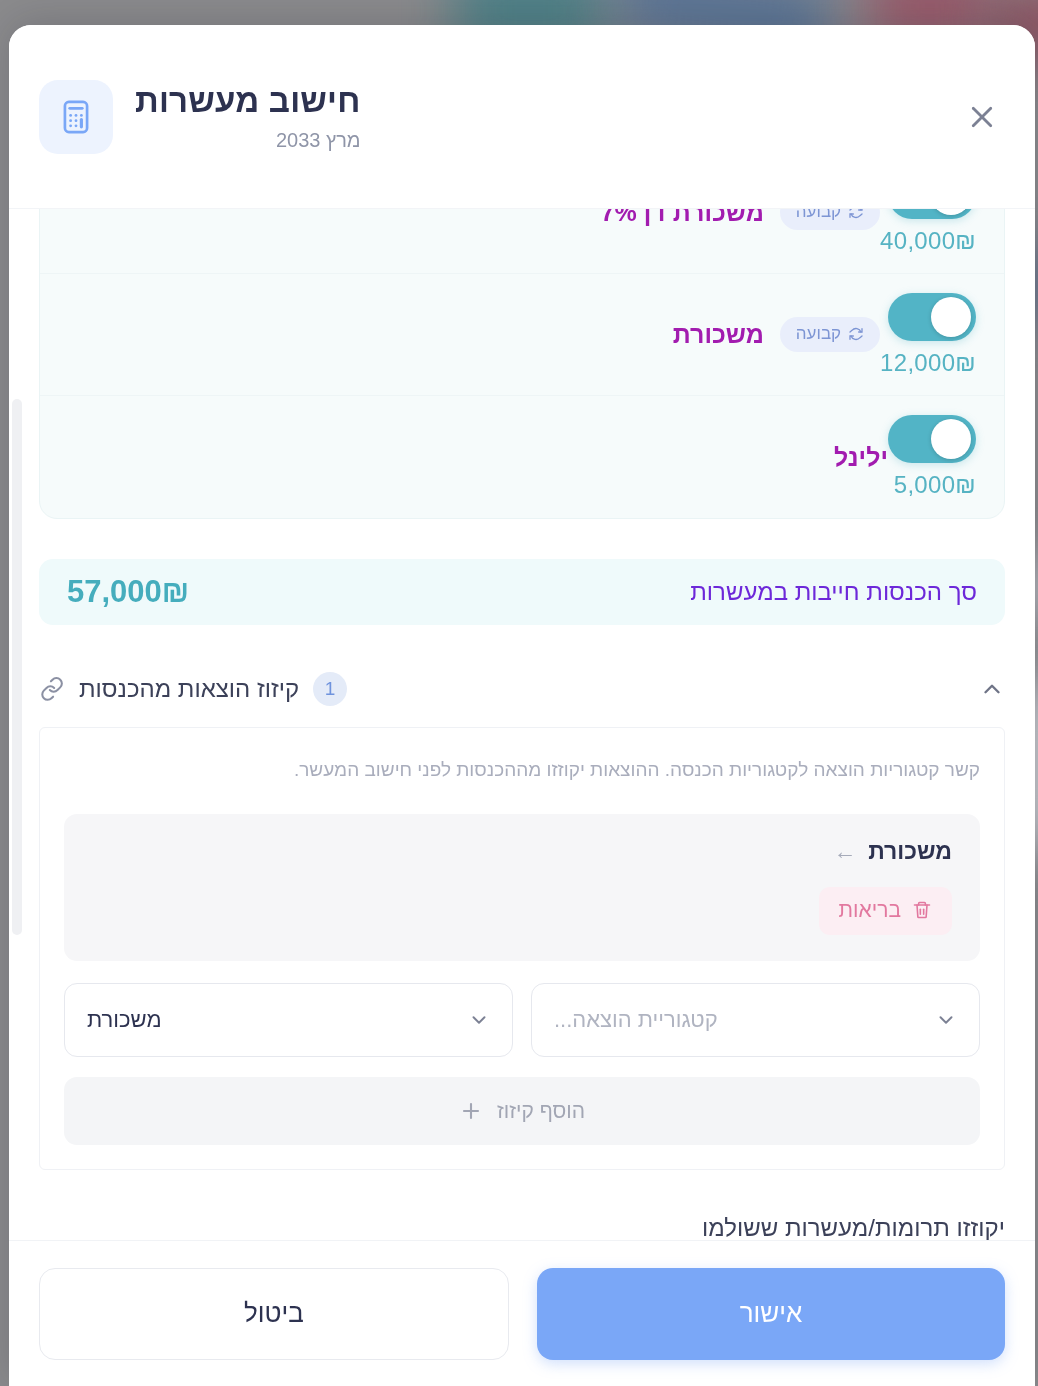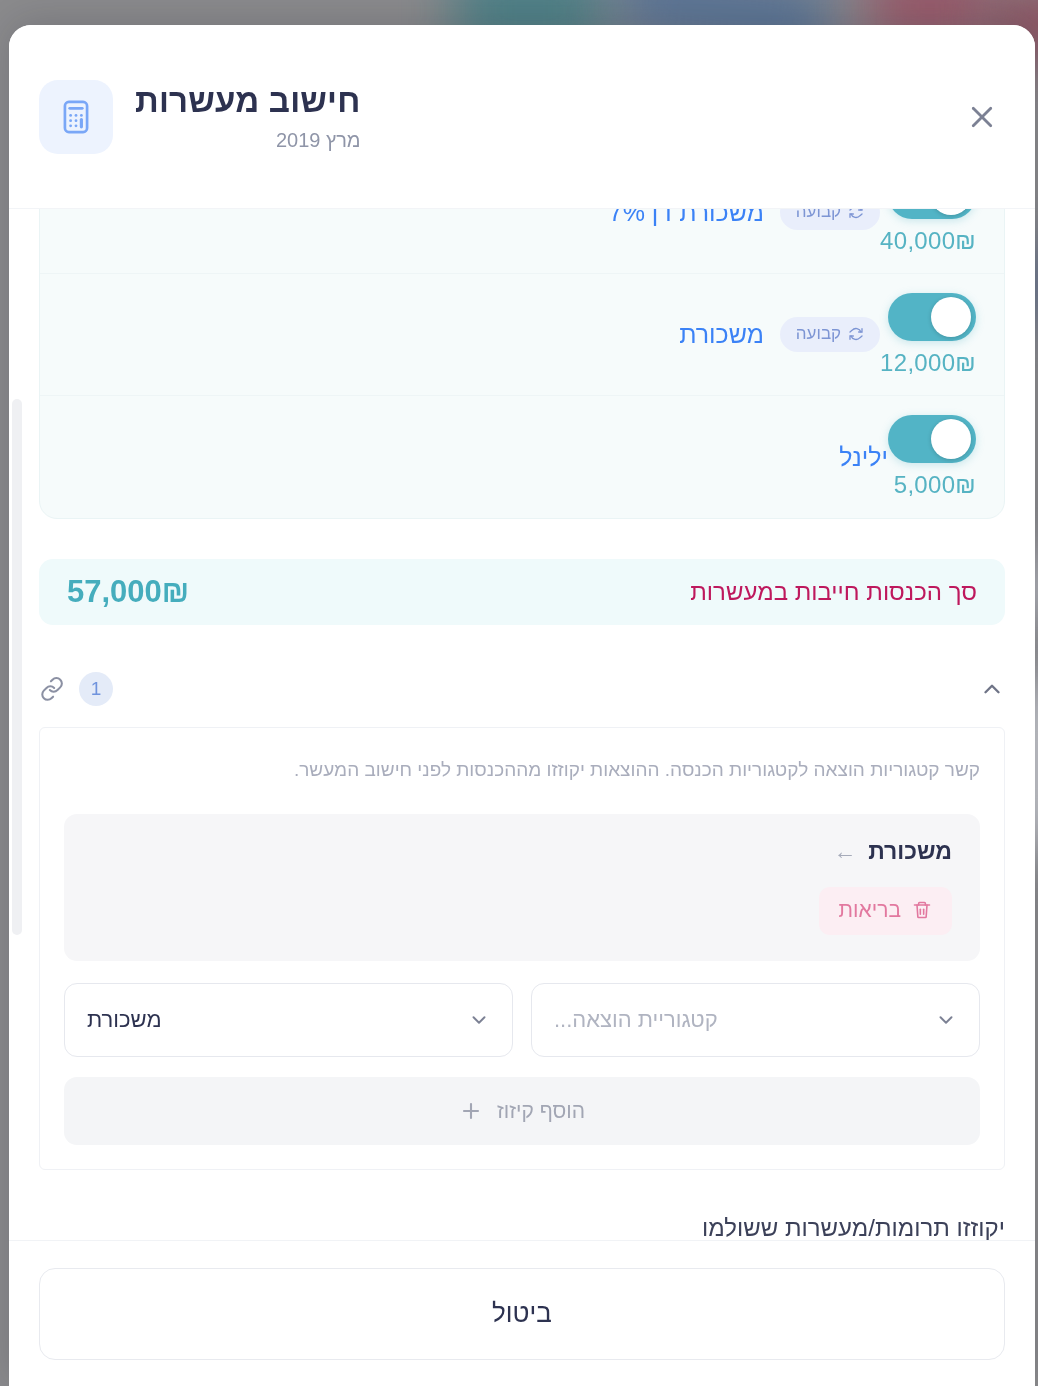--- a/index.html
+++ b/index.html
@@ -128,22 +128,22 @@
   .income-right {
     margin-right: 0;
     margin-left: auto;
     display: flex;
     align-items: center;
     gap: 16px;
     flex-direction: row;
   }
   .income-name {
     font-size: 25px;
-    font-weight: normal;
-    color: #3b82f6;
+    font-weight: bold;
+    color: #a21caf;
     white-space: nowrap;
   }
   .badge-fixed {
     background: #e9eefb;
     color: #7d95d4;
     font-size: 17px;
     border-radius: 999px;
     padding: 7px 16px 8px;
     display: inline-flex;
     align-items: center;
@@ -184,21 +184,21 @@
   #total-bar {
     margin-top: 40px;
     height: 66px;
     background: #effafb;
     border-radius: 14px;
     display: flex;
     align-items: center;
     justify-content: space-between;
     padding: 0 28px;
   }
-  #total-label { font-size: 24px; color: #be185d; }
+  #total-label { font-size: 24px; color: #6d28d9; }
   #total-value {
     font-size: 31px; font-weight: bold; color: #45adbd;
     direction: ltr;
   }
 
   
   .section-head {
     margin-top: 42px;
     height: 44px;
     display: flex;
@@ -378,21 +378,21 @@
     <button id="close-button" aria-label="close">
       <svg width="30" height="30" viewBox="0 0 24 24" fill="none" stroke="currentColor" stroke-width="2.2" stroke-linecap="round">
         <line x1="5" y1="5" x2="19" y2="19"></line>
         <line x1="19" y1="5" x2="5" y2="19"></line>
       </svg>
     </button>
 
     <div class="header-right">
       <div class="header-titles">
         <div id="dialog-title">חישוב מעשרות</div>
-        <div id="dialog-subtitle">מרץ 2019</div>
+        <div id="dialog-subtitle">מרץ 2033</div>
       </div>
       <div class="calc-badge">
         <svg width="38" height="38" viewBox="0 0 24 24" fill="none" stroke="#7aa7f7" stroke-width="1.7" stroke-linecap="round" stroke-linejoin="round">
           <rect x="5" y="2.5" width="14" height="19" rx="2.5"></rect>
           <line x1="8" y1="6.5" x2="16" y2="6.5"></line>
           <circle cx="8.6" cy="11" r=".9" fill="#7aa7f7" stroke="none"></circle>
           <circle cx="12" cy="11" r=".9" fill="#7aa7f7" stroke="none"></circle>
           <circle cx="15.4" cy="11" r=".9" fill="#7aa7f7" stroke="none"></circle>
           <circle cx="8.6" cy="14.3" r=".9" fill="#7aa7f7" stroke="none"></circle>
           <circle cx="12" cy="14.3" r=".9" fill="#7aa7f7" stroke="none"></circle>
@@ -476,20 +476,21 @@
       </div>
 
       <div class="section-head">
         <span class="chevron">
           <svg width="26" height="26" viewBox="0 0 24 24" fill="none" stroke="currentColor" stroke-width="2.2" stroke-linecap="round" stroke-linejoin="round">
             <polyline points="6 15 12 9 18 15"></polyline>
           </svg>
         </span>
         <span class="section-head-right">
           <span class="count-badge">1</span>
+          <span class="section-title">קיזוז הוצאות מהכנסות</span>
           <span class="link-icon">
             <svg width="26" height="26" viewBox="0 0 24 24" fill="none" stroke="currentColor" stroke-width="1.9" stroke-linecap="round" stroke-linejoin="round">
               <path d="M10 13a5 5 0 0 0 7.07 0l2.5-2.5a5 5 0 1 0-7.07-7.07L11 4.93"></path>
               <path d="M14 11a5 5 0 0 0-7.07 0l-2.5 2.5a5 5 0 0 0 7.07 7.07L13 19.07"></path>
             </svg>
           </span>
         </span>
       </div>
 
       <div id="offsets-panel">
@@ -546,15 +547,18 @@
         <div id="donations-title">יקוזזו תרומות/מעשרות ששולמו</div>
       </div>
 
     </div>
   </div>
 
   <div id="modal-footer">
     <button class="footer-btn" id="cancel-button">
       <span>ביטול</span>
     </button>
+    <button class="footer-btn" id="confirm-button">
+      <span>אישור</span>
+    </button>
   </div>
 
 </div>
 
 </body></html>

